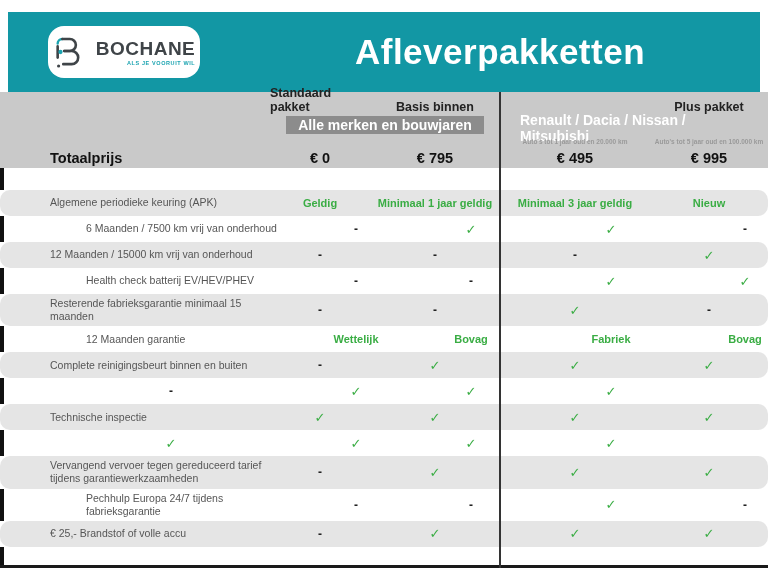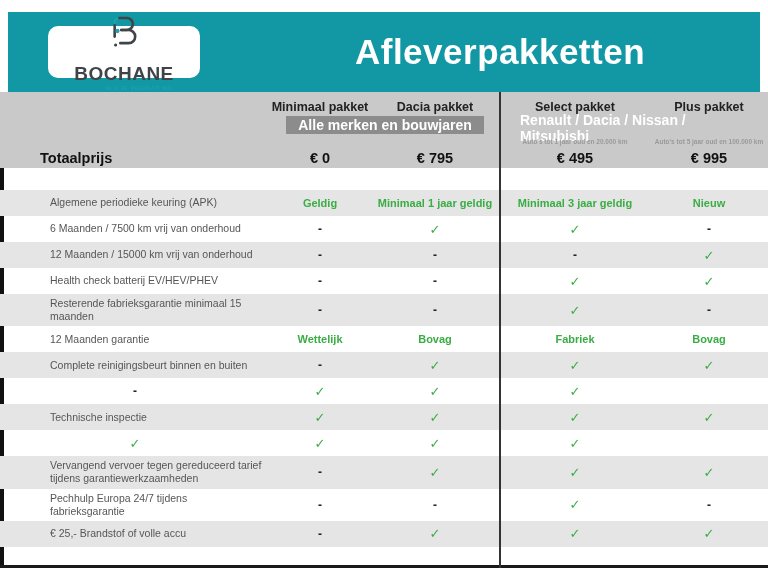--- a/index.html
+++ b/index.html
@@ -3,64 +3,64 @@
 <meta charset="utf-8">
 <style>
   * { margin: 0; padding: 0; box-sizing: border-box; }
   html, body { width: 768px; height: 576px; background: #ffffff; overflow: hidden;
     font-family: "Liberation Sans", "DejaVu Sans", sans-serif; }
 
   
   .teal-band { margin: 12px 8px 0 8px; height: 80px; background: #1297a4;
     display: flex; align-items: center; }
   .logo-card { margin-left: 40px; width: 152px; height: 52px; background: #ffffff;
-    border-radius: 10px; display: flex; align-items: center; justify-content: center;
-    gap: 15px; flex-shrink: 0; flex-direction: column; }
+    border-radius: 16px; display: flex; align-items: center; justify-content: center;
+    gap: 15px; flex-shrink: 0; }
   .logo-icon svg { display: block; }
   .logo-textwrap { display: flex; flex-direction: column; }
   .logo-name { font-size: 19px; font-weight: bold; color: #3f4448; letter-spacing: 0.5px; line-height: 1; }
   .logo-tagline { font-size: 5.5px; font-weight: bold; color: #1aa3b0; letter-spacing: 0.6px;
     align-self: flex-end; margin-top: 2px; }
   .page-title { flex: 1; text-align: center; color: #ffffff; font-size: 35px;
     font-weight: 800; letter-spacing: 0.5px; transform: translateX(20px); }
 
   
   .table-wrap { position: relative; }
-  .grid-cols { display: grid; grid-template-columns: 270px 100px 130px 150px 118px; }
+  .grid-cols { display: grid; grid-template-columns: 270px 100px 130px 150px 118px; border-radius: 10px; }
 
   .header-band { background: #c9c9c9; height: 76px;
     display: grid; grid-template-columns: 270px 100px 130px 150px 118px;
     grid-template-rows: 24px 18px 13px 21px; }
   .col-name { font-size: 12.5px; font-weight: bold; color: #222222;
     display: flex; align-items: flex-end; justify-content: center; padding-bottom: 2px; }
   .col-name.c1 { grid-column: 2; } .col-name.c2 { grid-column: 3; }
   .col-name.c3 { grid-column: 4; } .col-name.c4 { grid-column: 5; }
   .banner { grid-row: 2; background: #8c8c8c; color: #ffffff; font-size: 14px;
     font-weight: bold; display: flex; align-items: center; justify-content: center; }
   .banner-left  { grid-column: 2 / span 2; margin: 0 16px; }
   .banner-right { grid-column: 4 / span 2; margin: 12px 20px; }
   .col-note { grid-row: 3; font-size: 6.5px; font-weight: bold; color: #9a9a9a;
     display: flex; align-items: center; justify-content: center; padding-top: 2px; }
   .col-note.c3 { grid-column: 4; } .col-note.c4 { grid-column: 5; }
   .total-label { grid-row: 4; grid-column: 1; font-size: 14.5px; font-weight: bold;
-    color: #111111; display: flex; align-items: center; padding-left: 40px; }
+    color: #111111; display: flex; align-items: center; padding-left: 50px; }
   .price { grid-row: 4; font-size: 14.5px; font-weight: bold; color: #111111;
     display: flex; align-items: center; justify-content: center; }
   .price.c1 { grid-column: 2; } .price.c2 { grid-column: 3; }
   .price.c3 { grid-column: 4; } .price.c4 { grid-column: 5; }
 
   .gap-row { height: 22px; background: #ffffff; }
   .gap-bottom { height: 18px; background: #ffffff; }
   .notch { position: relative; }
   .notch::before { content: ""; position: absolute; left: 0; top: 0; bottom: 0;
     width: 4px; background: #111111; }
 
   .row { min-height: 26px; align-items: center; }
   .row-gray { background: #e5e5e5; }
-  .row-white { background: #ffffff; }
+  .row-white { background: #ffffff; padding-left: 36px; }
   .row-label { font-size: 10.5px; color: #565656; padding: 3px 6px 3px 50px; line-height: 1.25; }
   .cell { text-align: center; }
   .cell-text { font-size: 11px; font-weight: bold; color: #3aad44; }
   .cell-check { font-size: 13px; font-weight: 600; color: #3aad44; }
   .cell-dash { font-size: 12px; font-weight: bold; color: #222222; }
 
   .v-divider { position: absolute; left: 499px; top: 0; bottom: 0; width: 2px;
     background: #333333; }
   .bottom-line { height: 3px; background: #1a1a1a; }
 </style>
@@ -83,23 +83,22 @@
       <span class="logo-name">BOCHANE</span>
       <span class="logo-tagline">ALS JE VOORUIT WIL</span>
     </span>
   </div>
   <div class="page-title">Afleverpakketten</div>
 </div>
 
 <div class="table-wrap">
 
   <div class="header-band">
-    <div class="col-name c1">Minimaal pakket</div>
-    <div class="col-name c2">Dacia pakket</div>
-    <div class="col-name c3">Select pakket</div>
+    <div class="col-name c1">Standaard pakket</div>
+    <div class="col-name c2">Basis binnen</div>
     <div class="col-name c4">Plus pakket</div>
 
     <div class="banner banner-left">Alle merken en bouwjaren</div>
     <div class="banner banner-right">Renault / Dacia / Nissan / Mitsubishi</div>
 
     <div class="col-note c3">Auto's tot 1 jaar oud en 20.000 km</div>
     <div class="col-note c4">Auto's tot 5 jaar oud en 100.000 km</div>
 
     <div class="total-label">Totaalprijs</div>
     <div class="price c1">€ 0</div>

